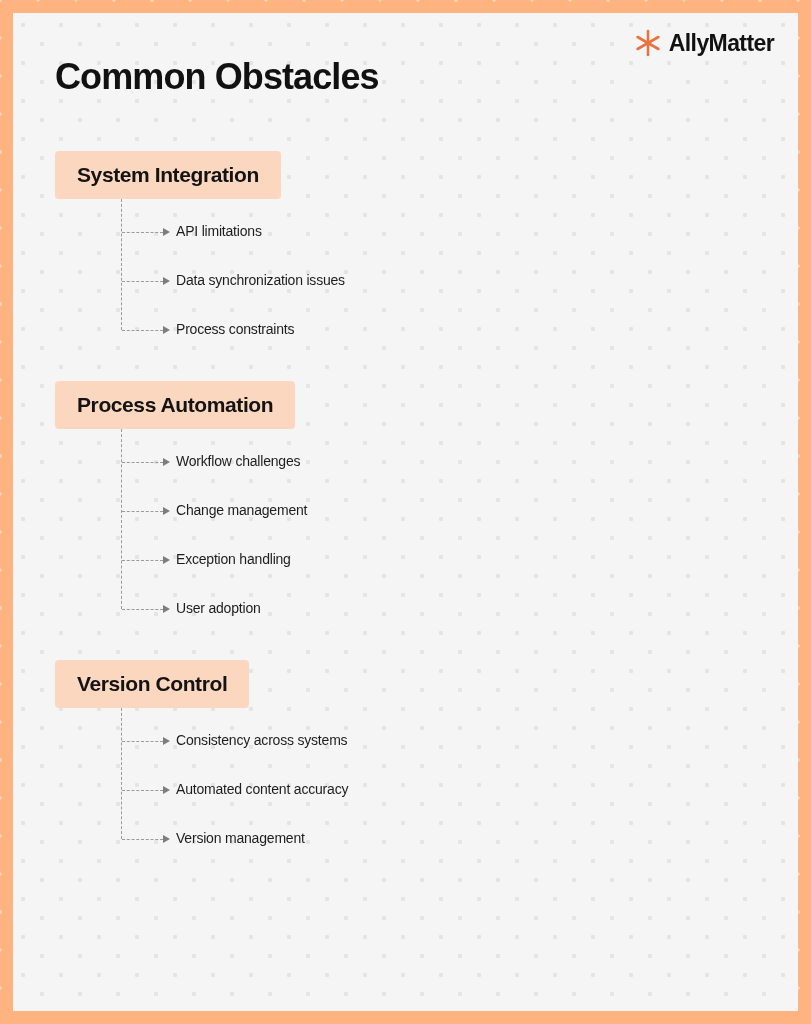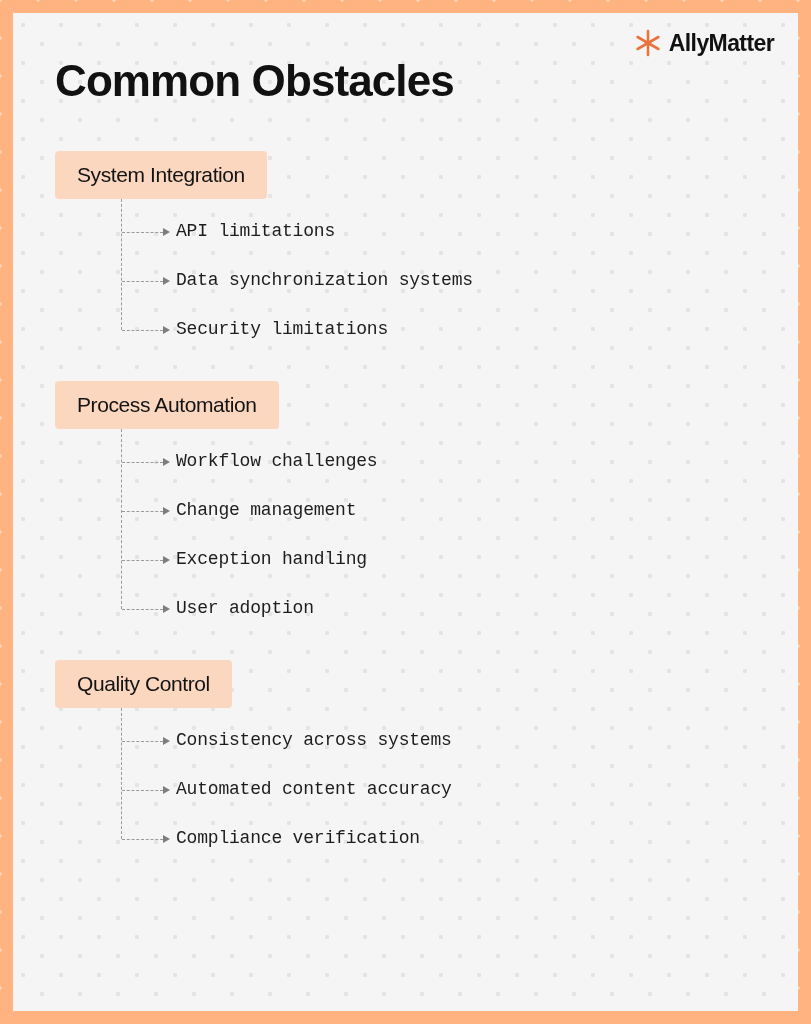--- a/index.html
+++ b/index.html
@@ -62,21 +62,21 @@
     color: #111111;
     letter-spacing: -0.6px;
     line-height: 1;
   }
 
   
   .page-title {
     position: absolute;
     left: 42px;
     top: 43px;
-    font-size: 44px;
+    font-size: 36px;
     font-weight: bold;
     color: #111111;
     letter-spacing: -0.9px;
     line-height: 1.15;
   }
 
   
   .tree {
     position: absolute;
     left: 42px;
@@ -86,21 +86,21 @@
 
   .group { position: relative; }
   .group + .group { margin-top: 27px; }
 
   .group-badge {
     display: inline-block;
     background: #FBD7C0;
     border-radius: 4px;
     padding: 13px 22px 14px 22px;
     font-size: 21px;
-    font-weight: normal;
+    font-weight: bold;
     color: #131313;
     letter-spacing: -0.4px;
     line-height: 1;
   }
 
   
   .children {
     position: relative;
     margin-left: 66px;
     padding-top: 8px;
@@ -138,26 +138,25 @@
     top: 50%;
     margin-top: -4px;
     width: 0;
     height: 0;
     border-left: 7px solid #7d7d7d;
     border-top: 4px solid transparent;
     border-bottom: 4px solid transparent;
   }
 
   .child-label {
-    font-size: 18px;
+    font-size: 14px;
     color: #1d1d1f;
     letter-spacing: -0.2px;
     line-height: 1.2;
     white-space: nowrap;
-    font-family: Liberation Mono, monospace;
   }
 </style>
 </head>
 <body>
 
 <div id="page">
   <div class="canvas">
 
     <div class="brand">
       <span class="brand-mark">
@@ -176,24 +175,24 @@
 
     <div class="tree">
 
       <div class="group">
         <div class="group-badge">System Integration</div>
         <div class="children">
           <div class="child">
             <span class="child-label">API limitations</span>
           </div>
           <div class="child">
-            <span class="child-label">Data synchronization systems</span>
-          </div>
-          <div class="child">
-            <span class="child-label">Security limitations</span>
+            <span class="child-label">Data synchronization issues</span>
+          </div>
+          <div class="child">
+            <span class="child-label">Process constraints</span>
           </div>
         </div>
       </div>
 
       <div class="group">
         <div class="group-badge">Process Automation</div>
         <div class="children">
           <div class="child">
             <span class="child-label">Workflow challenges</span>
           </div>
@@ -203,29 +202,29 @@
           <div class="child">
             <span class="child-label">Exception handling</span>
           </div>
           <div class="child">
             <span class="child-label">User adoption</span>
           </div>
         </div>
       </div>
 
       <div class="group">
-        <div class="group-badge">Quality Control</div>
+        <div class="group-badge">Version Control</div>
         <div class="children">
           <div class="child">
             <span class="child-label">Consistency across systems</span>
           </div>
           <div class="child">
             <span class="child-label">Automated content accuracy</span>
           </div>
           <div class="child">
-            <span class="child-label">Compliance verification</span>
+            <span class="child-label">Version management</span>
           </div>
         </div>
       </div>
 
     </div>
   </div>
 </div>
 
 </body></html>

